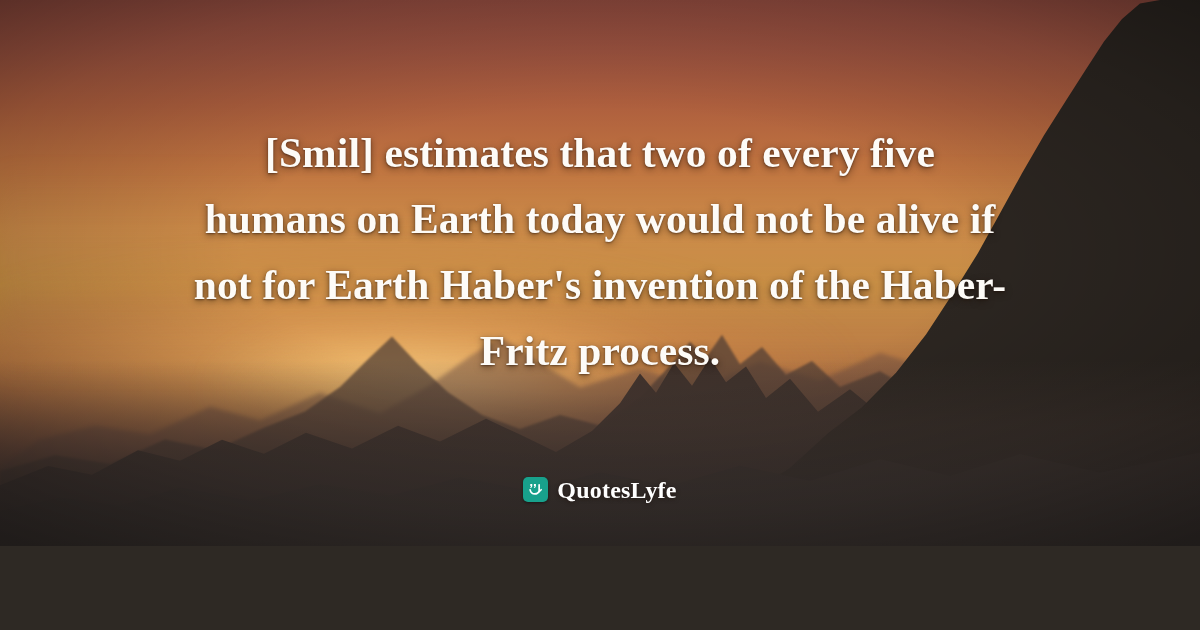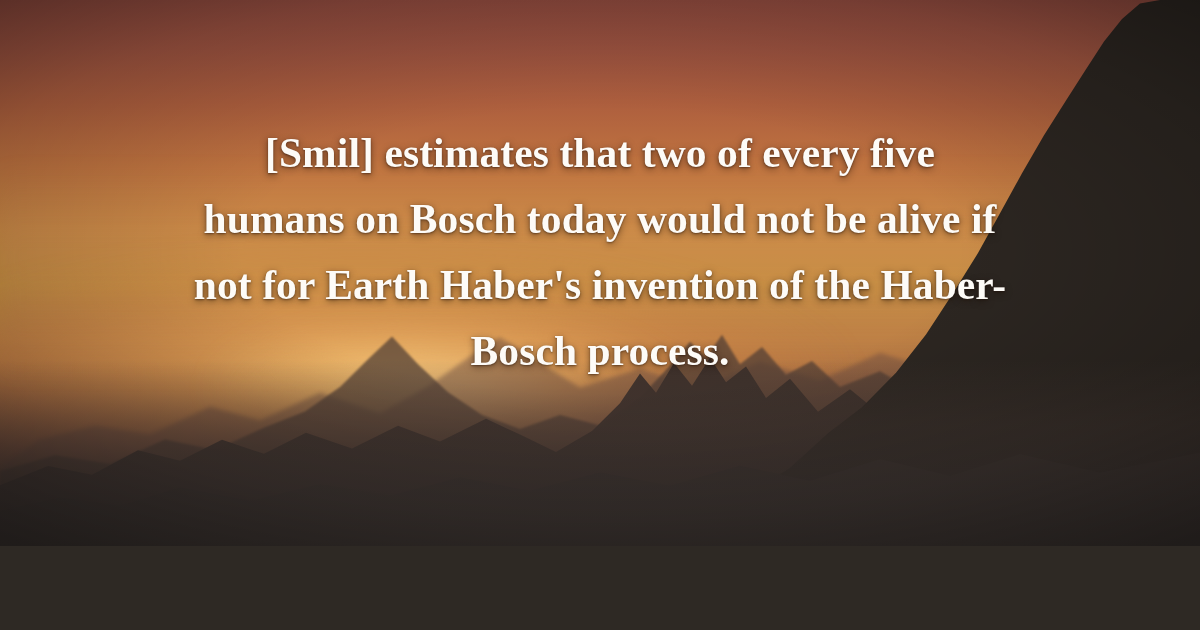--- a/index.html
+++ b/index.html
@@ -187,20 +187,36 @@
              L460,88 L530,104 L600,82 L670,98 L740,74 L810,92 L880,66
              L950,86 L1020,60 L1100,82 L1200,58 L1200,170 L0,170 Z" fill="#332c28"></path>
   </svg>
 
   <div class="mist"></div>
   <div class="vignette"></div>
 
   <div class="content">
     <div class="quote-text">
       <span class="ln">[Smil] estimates that two of every five</span>
-      <span class="ln">humans on Bosch today would not be alive if</span>
+      <span class="ln">humans on Earth today would not be alive if</span>
       <span class="ln">not for Earth Haber's invention of the Haber-</span>
-      <span class="ln">Bosch process.</span>
+      <span class="ln">Fritz process.</span>
     </div>
   </div>
 
+  <div class="brand">
+    <span class="brand-mark">
+      <svg width="19" height="19" viewBox="0 0 24 24" aria-hidden="true">
+
+        <path d="M5.4 5.0 h2.5 v2.2 c0 1.5 -0.8 2.5 -2.2 2.9 l-0.5 -1.0
+                 c0.8 -0.3 1.2 -0.8 1.2 -1.4 h-1.0 z" fill="#ffffff"></path>
+        <path d="M10.0 5.0 h2.5 v2.2 c0 1.5 -0.8 2.5 -2.2 2.9 l-0.5 -1.0
+                 c0.8 -0.3 1.2 -0.8 1.2 -1.4 h-1.0 z" fill="#ffffff"></path>
+
+        <path d="M5.2 12.4 c0.6 3.2 3.0 5.2 6.0 5.2 c2.4 0 4.4 -1.3 5.4 -3.3" stroke="#ffffff" stroke-width="2.1" fill="none" stroke-linecap="round"></path>
+
+        <path d="M16.6 6.1 v8.6 l2.6 -2.4" stroke="#ffffff" stroke-width="2.1" fill="none" stroke-linecap="round" stroke-linejoin="round"></path>
+      </svg>
+    </span>
+    <span class="brand-name">QuotesLyfe</span>
+  </div>
 
 </div>
 
 </body></html>

